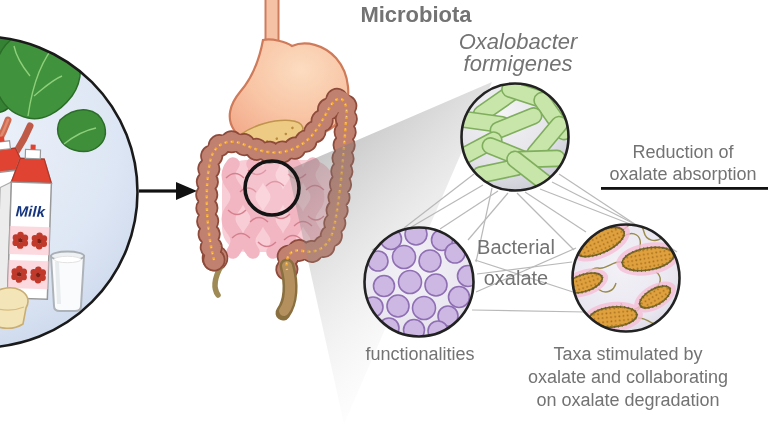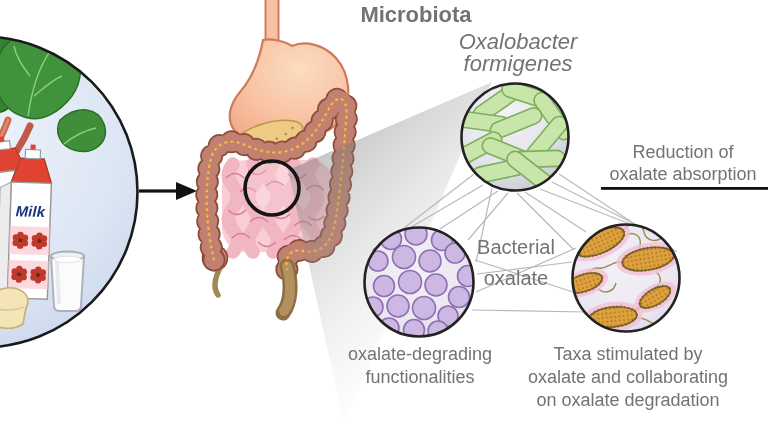--- a/index.html
+++ b/index.html
@@ -340,21 +340,20 @@
   <div>Oxalobacter</div>
   <div>formigenes</div>
 </div>
 
 <div class="lbl" style="left:436px;top:222px;width:160px;font-size:20px;line-height:31px;margin-top:10px;">
   <div>Bacterial</div>
   <div>oxalate</div>
 </div>
 
 <div class="lbl" style="left:328px;top:343px;width:184px;font-size:18px;line-height:23px;">
-  <div>oxalate-degrading</div>
   <div>functionalities</div>
 </div>
 
 <div class="lbl" style="left:514px;top:343px;width:228px;font-size:18px;line-height:23px;">
   <div>Taxa stimulated by</div>
   <div>oxalate and collaborating</div>
   <div>on oxalate degradation</div>
 </div>
 
 <div class="lbl" style="left:598px;top:141px;width:170px;font-size:18px;line-height:22px;">

